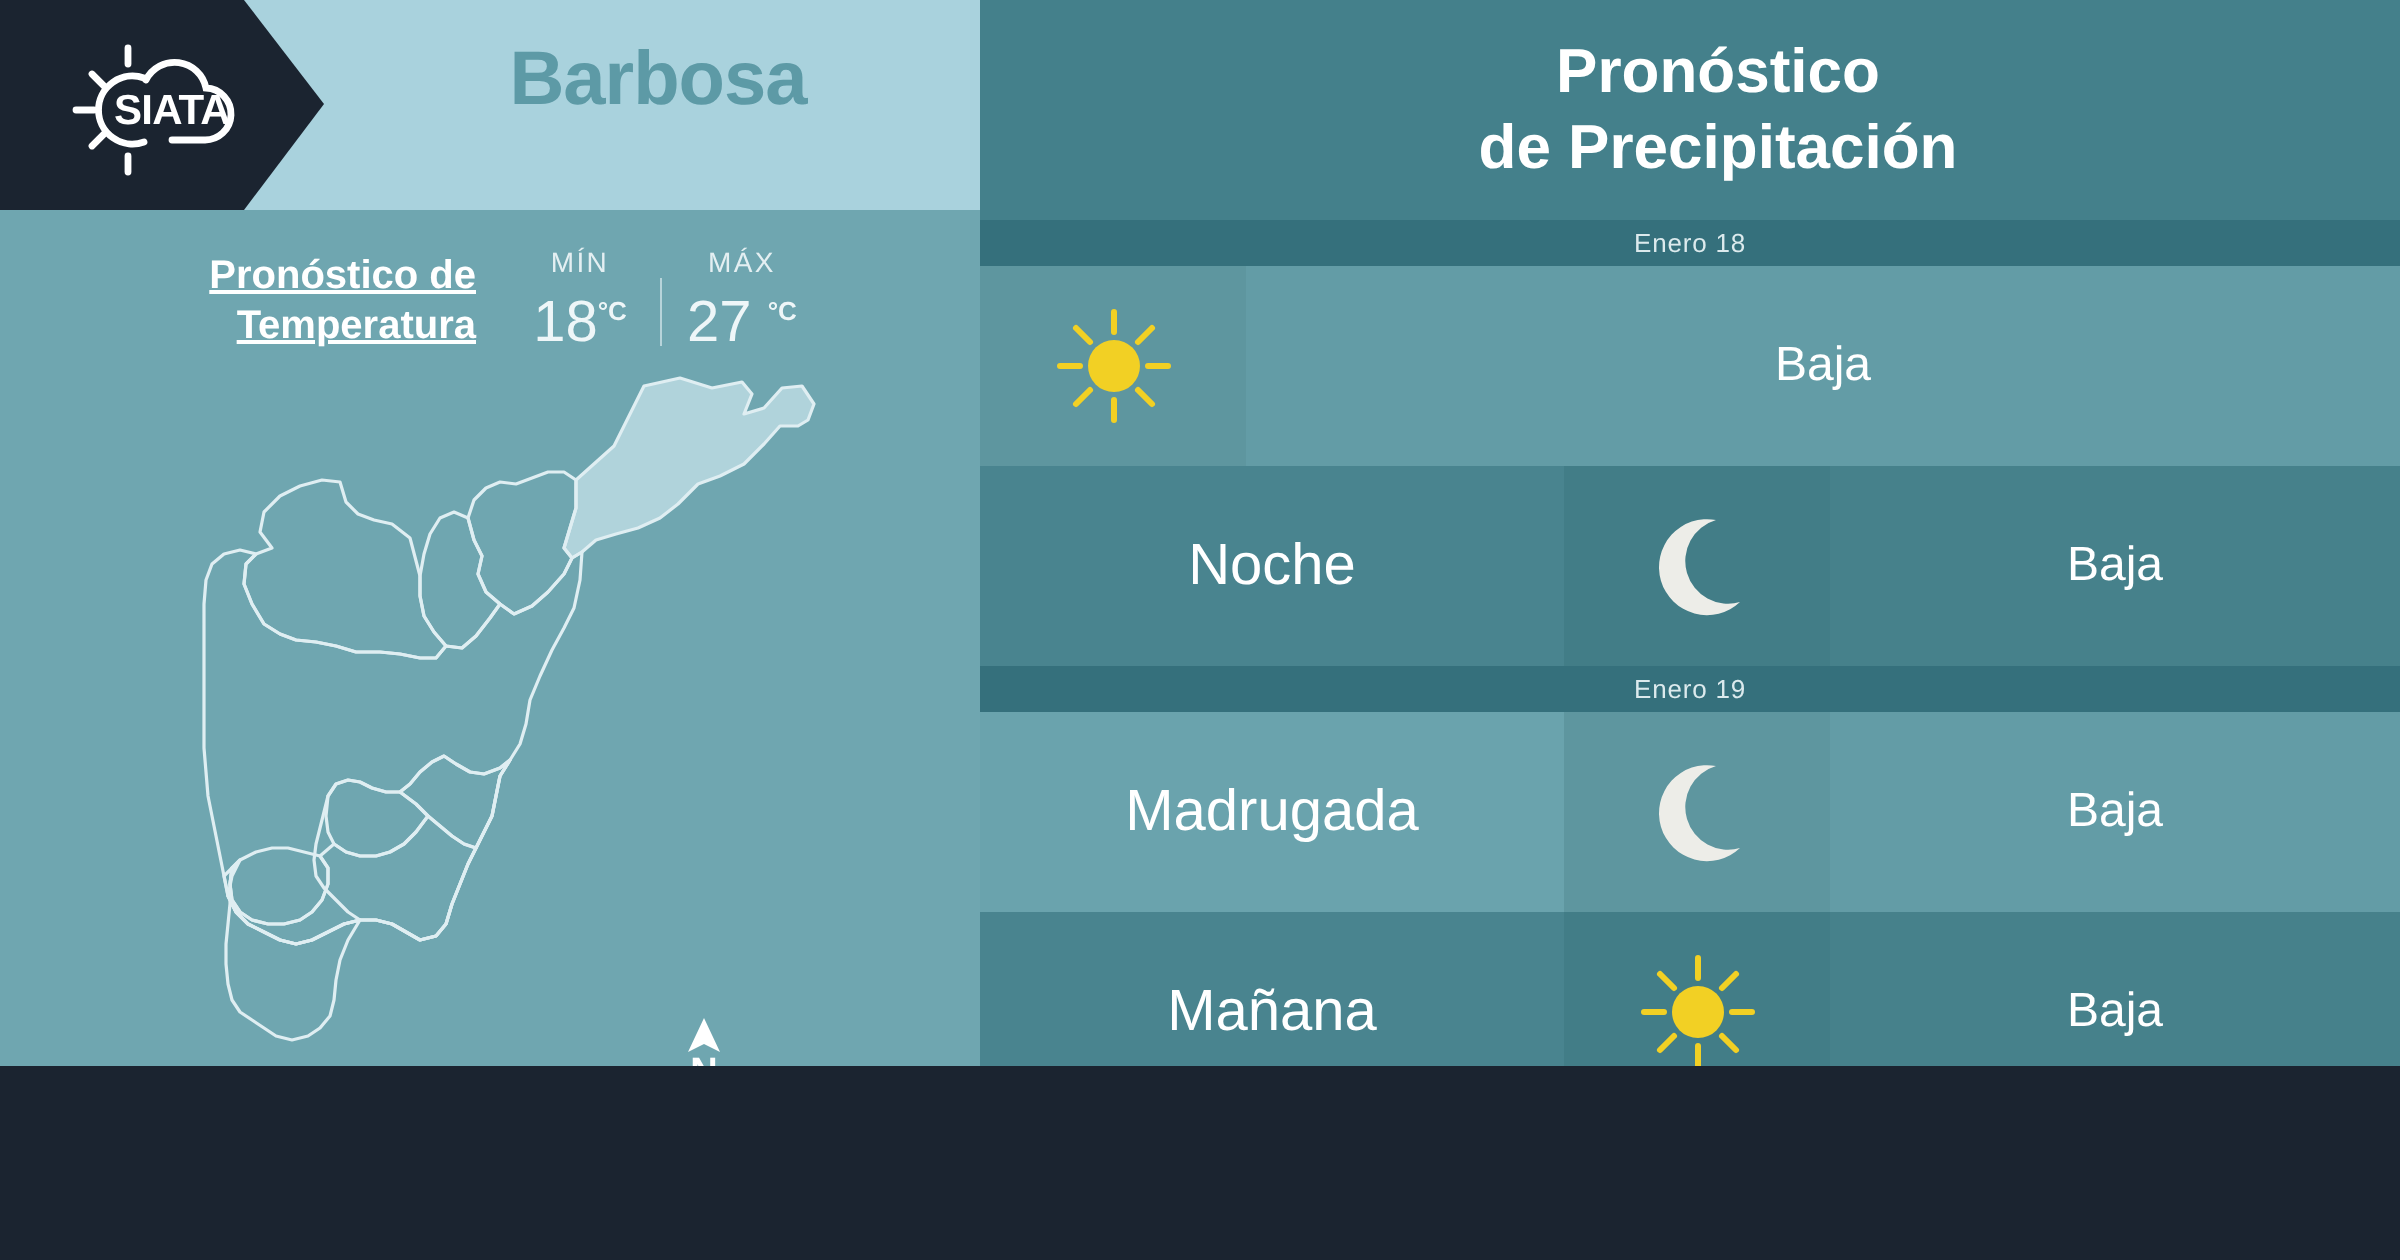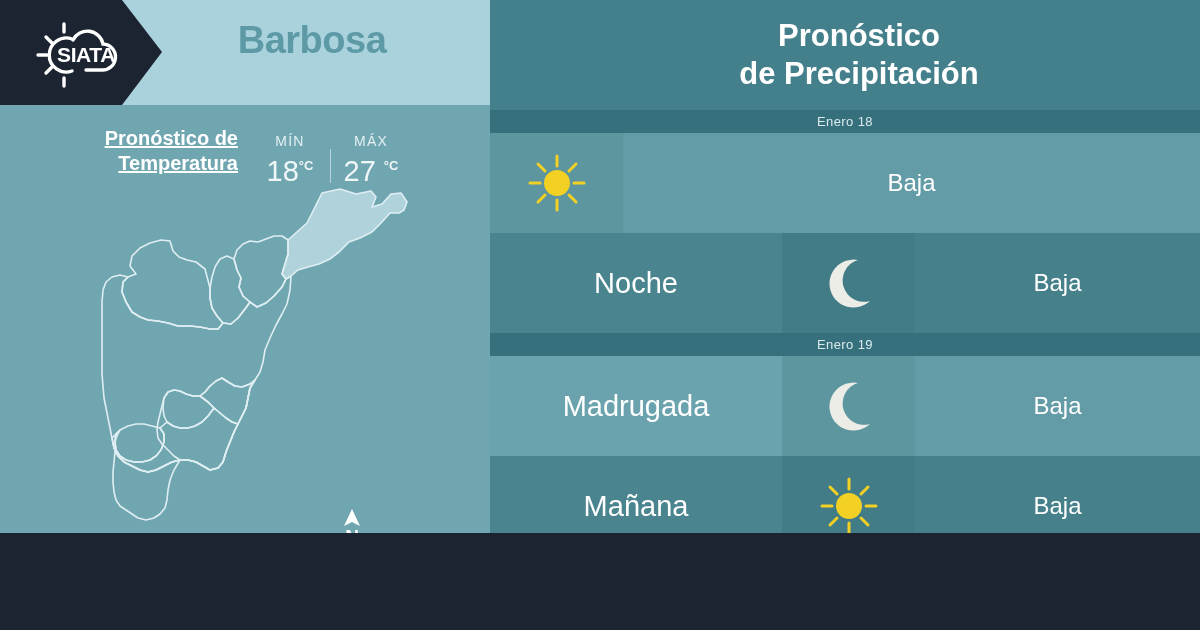--- a/index.html
+++ b/index.html
@@ -15,30 +15,30 @@
   
   .left-panel { position:absolute; left:0; top:0; width:490px; height:533px; background:#6fa6b0; }
   .left-header { position:absolute; left:0; top:0; width:490px; height:105px; background:#a9d2dd; }
   .logo-chevron {
     position:absolute; left:0; top:0; width:162px; height:105px; background:#1b2430;
     clip-path: polygon(0 0, 122px 0, 162px 52px, 122px 105px, 0 105px);
     display:flex; align-items:center; justify-content:flex-start; padding-left:30px;
   }
   .siata-logo { width:104px; height:70px; }
   .city-name {
-    position:absolute; left:148px; top:0; width:328px; height:81px;
+    position:absolute; left:165px; top:0; width:328px; height:81px;
     display:flex; align-items:center; justify-content:center;
     color:#5d9aa6; font-size:38px; font-weight:bold; letter-spacing:-0.5px;
   }
   .temp-block { position:absolute; left:60px; top:122px; width:400px; height:62px; display:flex; align-items:flex-start; }
   .temp-title {
     color:#ffffff; font-size:20px; font-weight:bold; line-height:25px;
     text-align:right; width:178px; padding-top:4px;text-decoration:underline;
   }
-  .temp-vals { display:flex; margin-left:18px; padding-top:1px;margin-top:10px; }
+  .temp-vals { display:flex; margin-left:18px; padding-top:1px; }
   .tcol { width:68px; text-align:center; color:#eef6f8; }
   .tcol .lab { font-size:14px; letter-spacing:1.2px; opacity:.92; display:block; }
   .tcol .val { font-size:29px; display:block; margin-top:1px; line-height:32px;text-align:center; }
   .tcol .val sup { font-size:13px; font-weight:bold; vertical-align:super; }
   .tdiv { width:1px; height:34px; background:#cfe3e8; opacity:.75; margin:16px 6px 0 6px; }
   .map-wrap { position:absolute; left:60px; top:180px; width:420px; height:353px; }
   .compass { position:absolute; left:277px; top:328px; width:30px; text-align:center; color:#fff; }
   .compass svg { display:block; margin:0 auto; }
   .compass span { font-size:19px; font-weight:bold; line-height:18px; display:block; }
 

